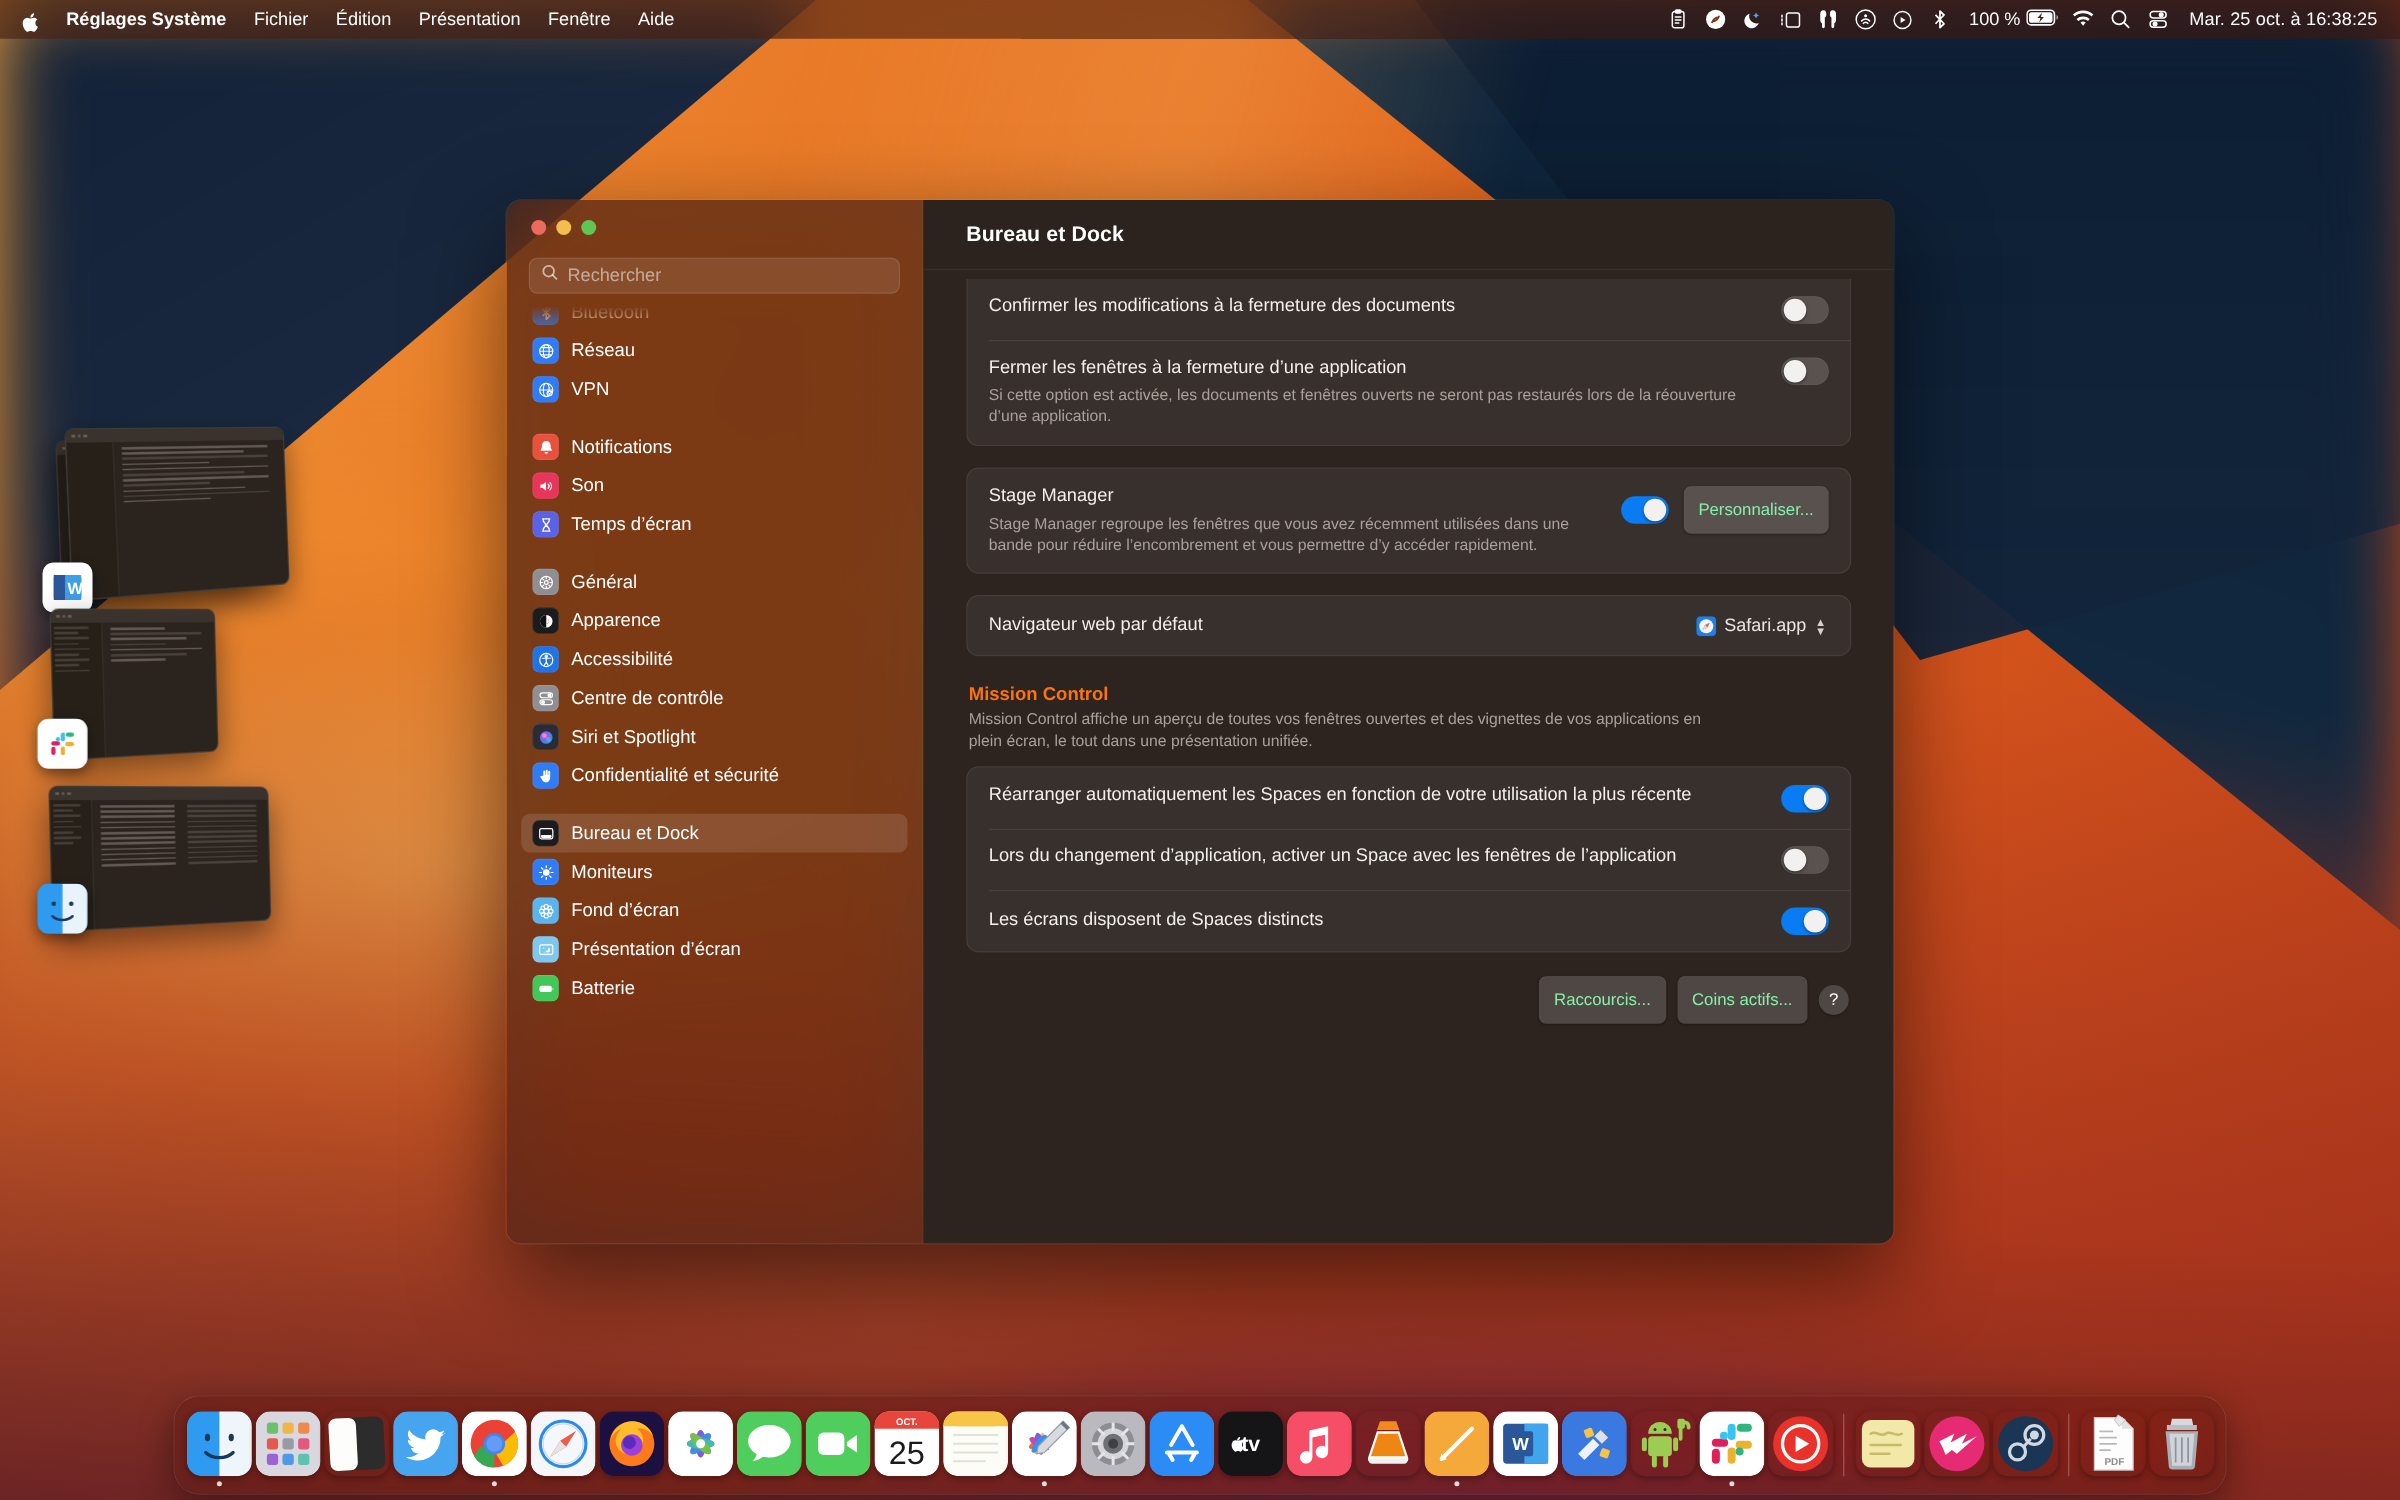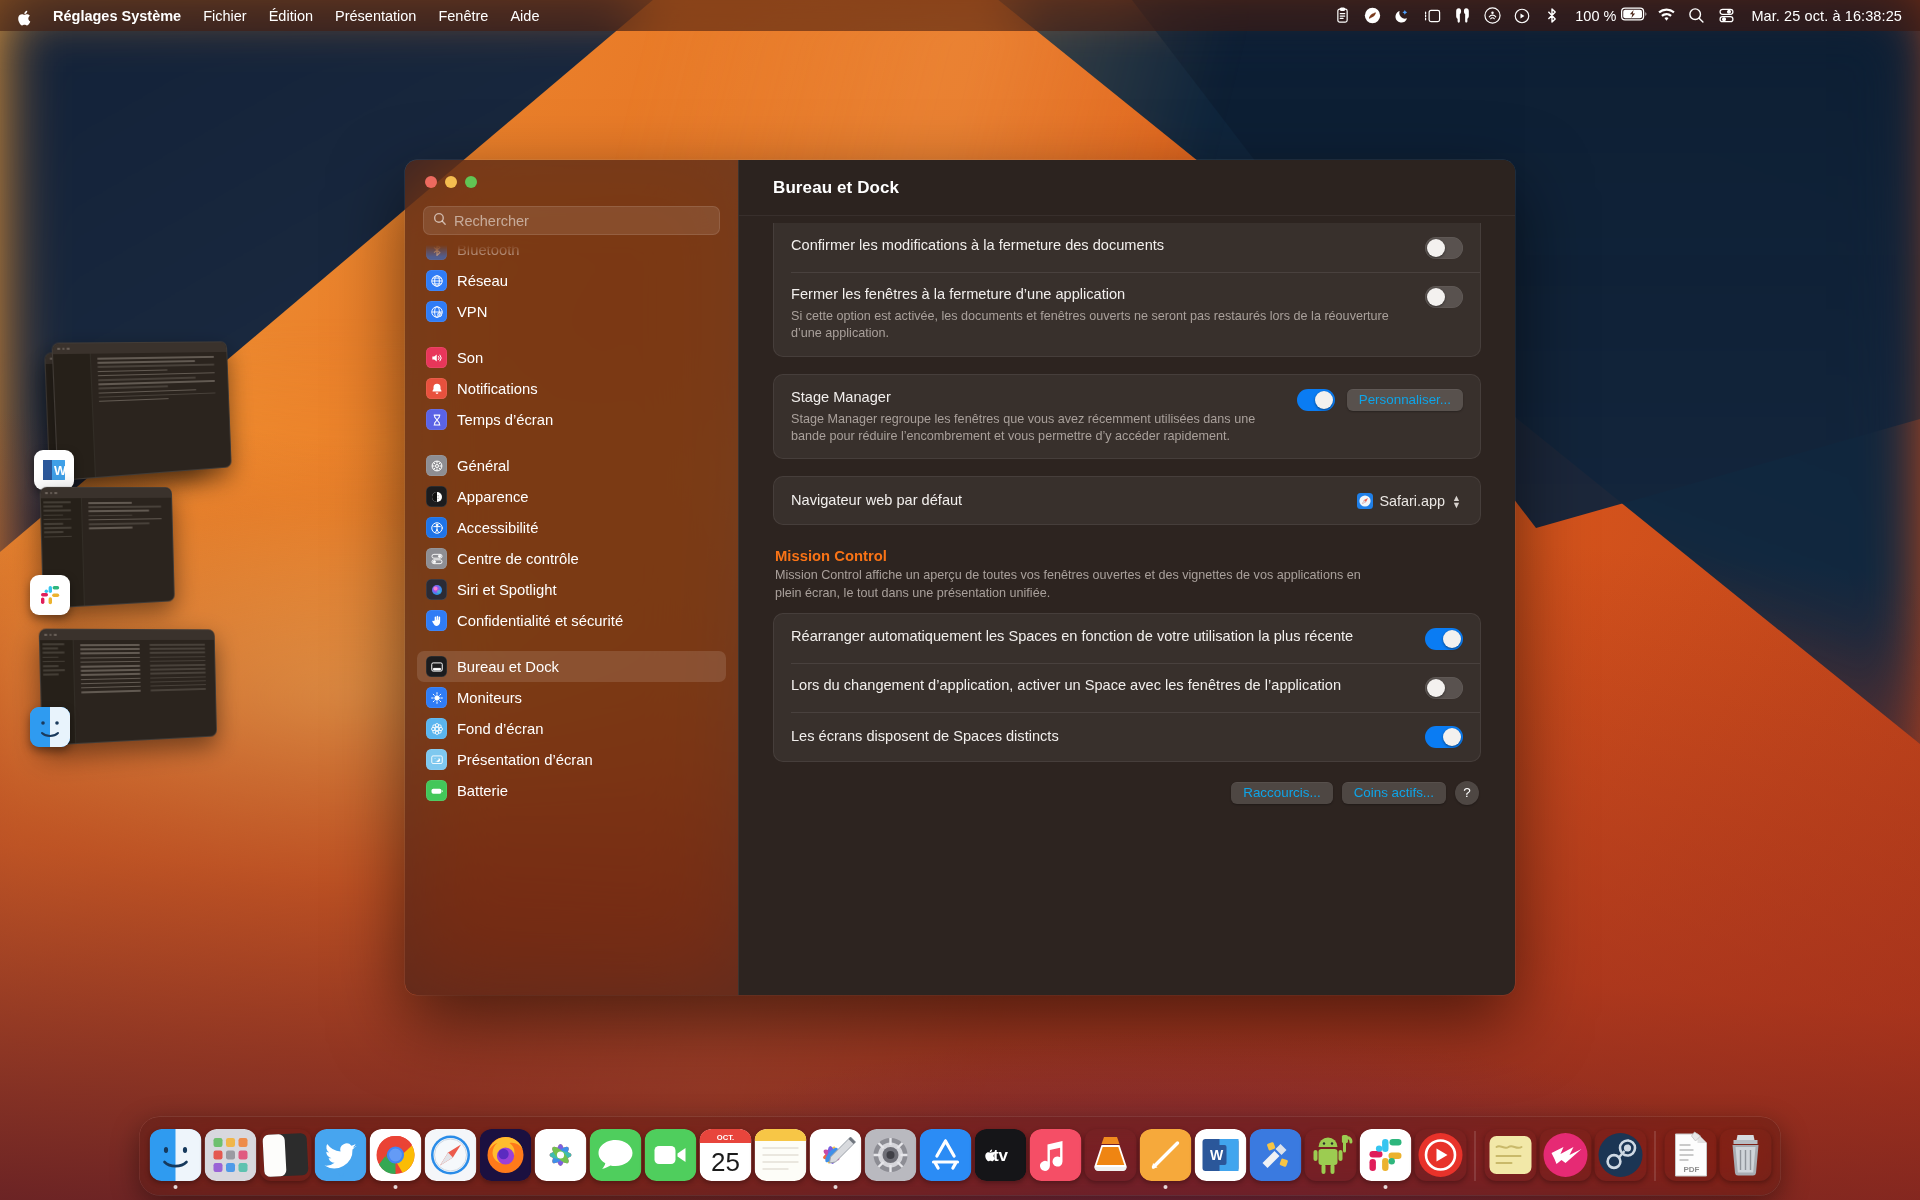--- a/index.html
+++ b/index.html
@@ -236,25 +236,25 @@
   .switch .knob {
     position: absolute; top: 2px; left: 2px;
     width: 18px; height: 18px; border-radius: 50%;
     background: #f3f1ef;
     box-shadow: 0 1px 2.5px rgba(0,0,0,.45);
     transition: left .12s;
   }
   .switch.on .knob { left: 18px; }
 
   .btn {
-    height: 22px; padding: 0 12px;
+    height: 38px; padding: 0 12px;
     border-radius: 6px;
     background: rgba(255,255,255,0.16);
     box-shadow: 0 .5px 0 rgba(255,255,255,.10) inset, 0 1px 2px rgba(0,0,0,.28);
-    color: #0ea5e9; font-size: 13.4px;
+    color: #86efac; font-size: 13.4px;
     display: flex; align-items: center; justify-content: center;
     white-space: nowrap; cursor: default;
     font-family: "Liberation Sans", sans-serif;
     border: 0;
   }
   .popup {
     display: flex; align-items: center; gap: 6px;
     color: #eae6e3; font-size: 14.4px; cursor: default;
     padding: 2px 2px 2px 4px; border-radius: 5px;
   }
@@ -629,36 +629,36 @@
               <path d="M3 12h18"></path>
               <circle cx="16.5" cy="16.5" r="3.4" fill="#2f7cf6"></circle>
               <path d="M15.1 16.2v-1a1.4 1.4 0 0 1 2.8 0v1" stroke="#fff" stroke-width="1.2"></path>
               <rect x="14.8" y="16" width="3.4" height="2.6" rx=".6" fill="#fff" stroke="none"></rect>
             </svg>
           </span>
           <span>VPN</span>
         </div>
         <div class="sb-gap"></div>
         <div class="sb-item">
+          <span class="sb-ic" style="background: rgb(232, 81, 61);">
+            <svg viewBox="0 0 24 24" fill="#fff">
+              <path d="M12 3a6 6 0 0 0-6 6v3.2L4.4 15a.9.9 0 0 0 .8 1.4h13.6a.9.9 0 0 0 .8-1.4L18 12.2V9a6 6 0 0 0-6-6z"></path>
+              <path d="M9.6 18a2.4 2.4 0 0 0 4.8 0z"></path>
+            </svg>
+          </span>
+          <span>Notifications</span>
+        </div>
+        <div class="sb-item">
           <span class="sb-ic" style="background: rgb(232, 54, 90);">
             <svg viewBox="0 0 24 24" fill="none">
               <path d="M4 9.6h3.2L11.6 6v12L7.2 14.4H4z" fill="#fff"></path>
               <path d="M14.6 9.2a4 4 0 0 1 0 5.6M17.2 7a7.4 7.4 0 0 1 0 10" stroke="#fff" stroke-width="1.7" stroke-linecap="round"></path>
             </svg>
           </span>
           <span>Son</span>
-        </div>
-        <div class="sb-item">
-          <span class="sb-ic" style="background: rgb(232, 81, 61);">
-            <svg viewBox="0 0 24 24" fill="#fff">
-              <path d="M12 3a6 6 0 0 0-6 6v3.2L4.4 15a.9.9 0 0 0 .8 1.4h13.6a.9.9 0 0 0 .8-1.4L18 12.2V9a6 6 0 0 0-6-6z"></path>
-              <path d="M9.6 18a2.4 2.4 0 0 0 4.8 0z"></path>
-            </svg>
-          </span>
-          <span>Notifications</span>
         </div>
         <div class="sb-item">
           <span class="sb-ic" style="background: rgb(90, 99, 230);">
             <svg viewBox="0 0 24 24" fill="none" stroke="#fff" stroke-width="1.8" stroke-linecap="round">
               <path d="M7 3.6h10M7 20.4h10M8 3.6v3.2L12 12l-4 5.2v3.2M16 3.6v3.2L12 12l4 5.2v3.2"></path>
             </svg>
           </span>
           <span>Temps d’écran</span>
         </div>
         <div class="sb-gap"></div>

